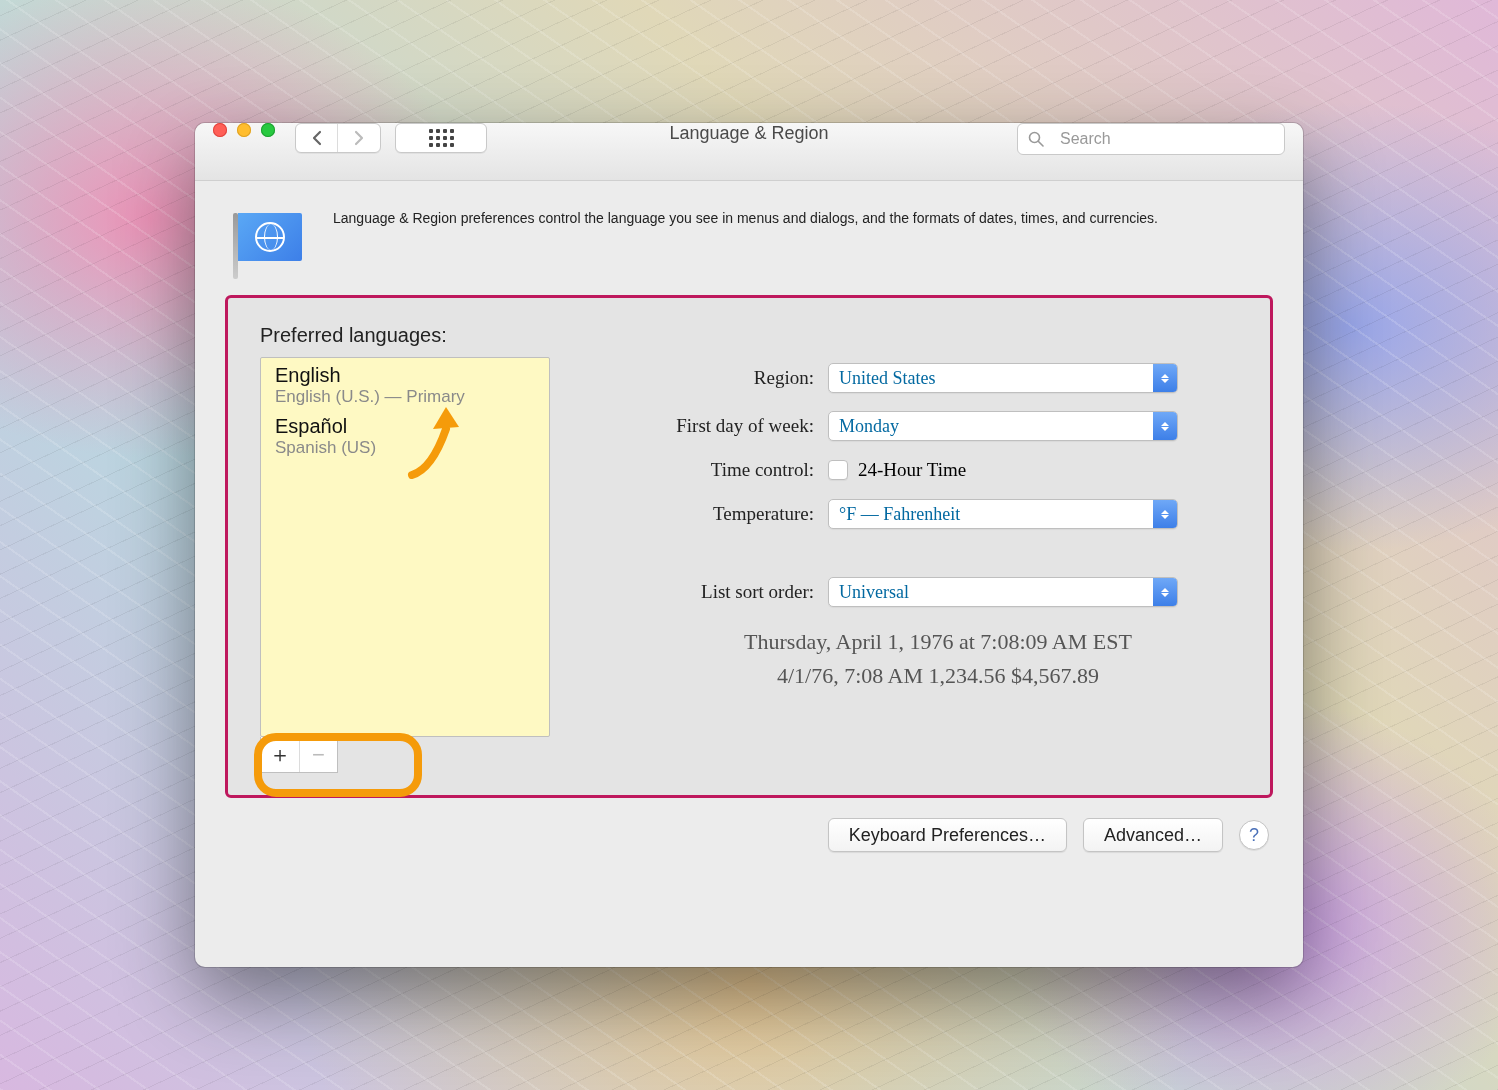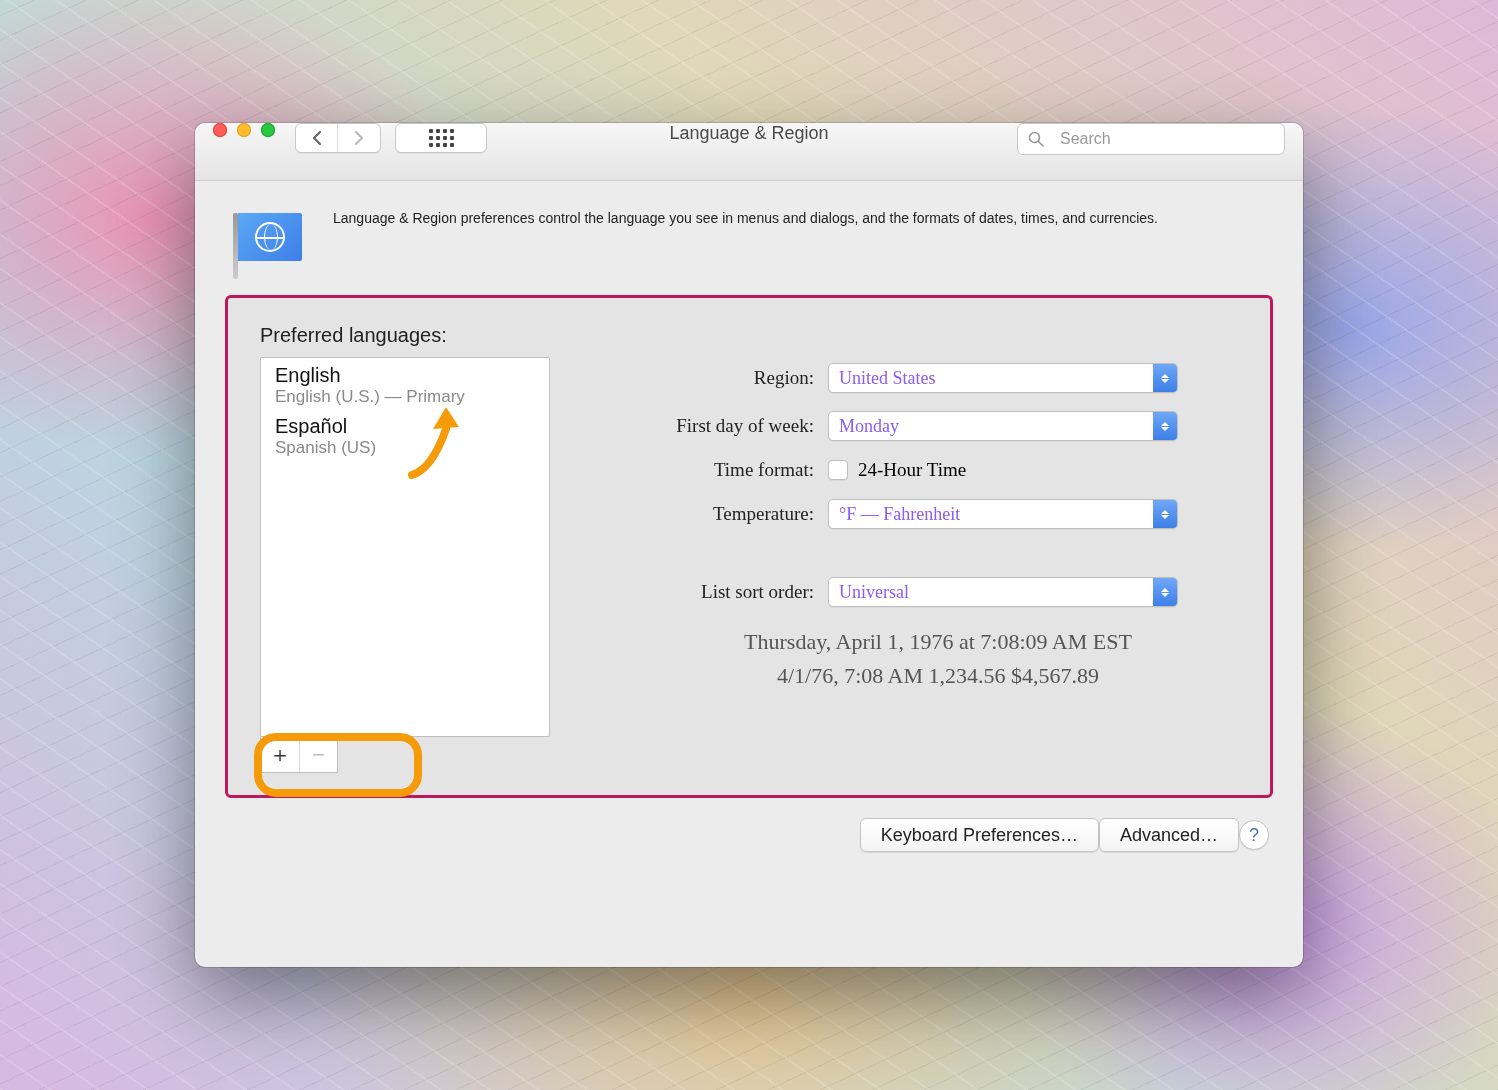--- a/index.html
+++ b/index.html
@@ -159,21 +159,21 @@
 }
 .panel-body {
   display:flex;
   gap: 48px;
 }
 .left-col {
   width: 290px;
   position:relative;
 }
 .lang-list {
-  background:#ffffff;
+  background:#fef9c3;
   border:1px solid #bfbfbf;
   border-radius:2px;
   height: 380px;
   overflow:auto;
   padding: 4px 0;
 }
 .lang-item {
   padding: 2px 14px 6px 14px;
 }
 .lang-name {
@@ -224,21 +224,21 @@
   flex:1;
   max-width: 350px;
   height: 30px;
   background:#fff;
   border:1px solid #bfbfbf;
   border-radius:5px;
   display:flex;
   align-items:center;
   padding-left: 10px;
   font-size: 18px;
-  color:#8b5cf6;
+  color:#0369a1;
   position:relative;
   box-shadow: 0 1px 1px rgba(0,0,0,0.05);
 }
 .select .caret {
   position:absolute; right:0; top:0; bottom:0; width:24px;
   background: linear-gradient(#6fa8f7,#3d7fe8);
   border-radius: 0 4px 4px 0;
   display:flex; flex-direction:column; align-items:center; justify-content:center;
   gap:1px;
 }
@@ -260,20 +260,21 @@
   font-size:22px;
   color:#555;
   line-height:1.55;
   margin-top: 8px;
   padding-left: 40px;
 }
 .footer {
   display:flex;
   justify-content:flex-end;
   align-items:center;
+  gap: 16px;
   padding: 20px 34px 22px 34px;
   margin-left: 19px;
 }
 .mac-btn {
   height: 34px;
   padding: 0 20px;
   background: linear-gradient(#fff,#f3f3f3);
   border:1px solid #c4c4c4;
   border-radius:6px;
   font-size:18px;
@@ -407,21 +408,21 @@
           </div>
         </div>
         <div class="row">
           <div class="row-label">First day of week:</div>
           <div class="select">
             <span>Monday</span>
             <div class="caret"></div>
           </div>
         </div>
         <div class="row">
-          <div class="row-label">Time format:</div>
+          <div class="row-label">Time control:</div>
           <div class="checkbox"></div>
           <div class="check-label">24-Hour Time</div>
         </div>
         <div class="row">
           <div class="row-label">Temperature:</div>
           <div class="select">
             <span>°F — Fahrenheit</span>
             <div class="caret"></div>
           </div>
         </div>

